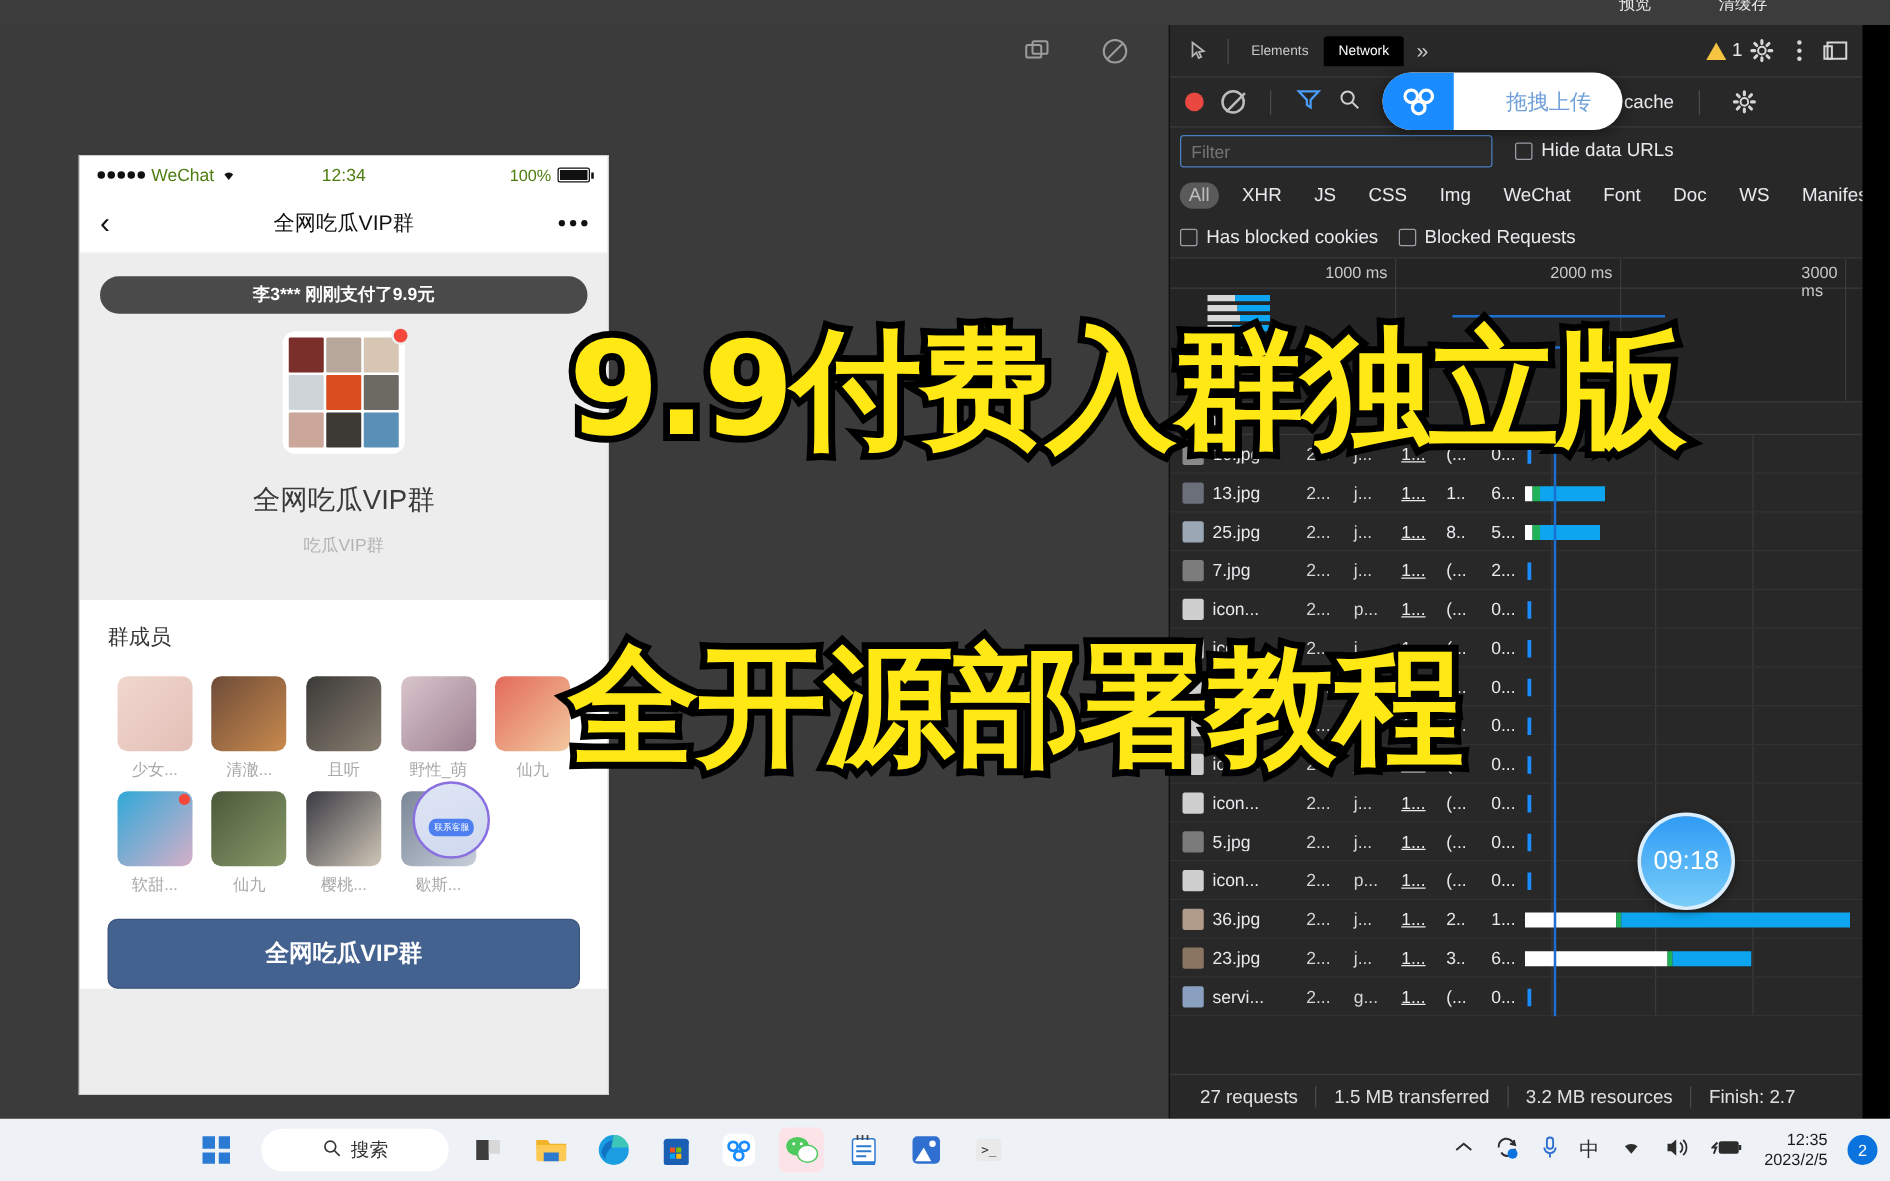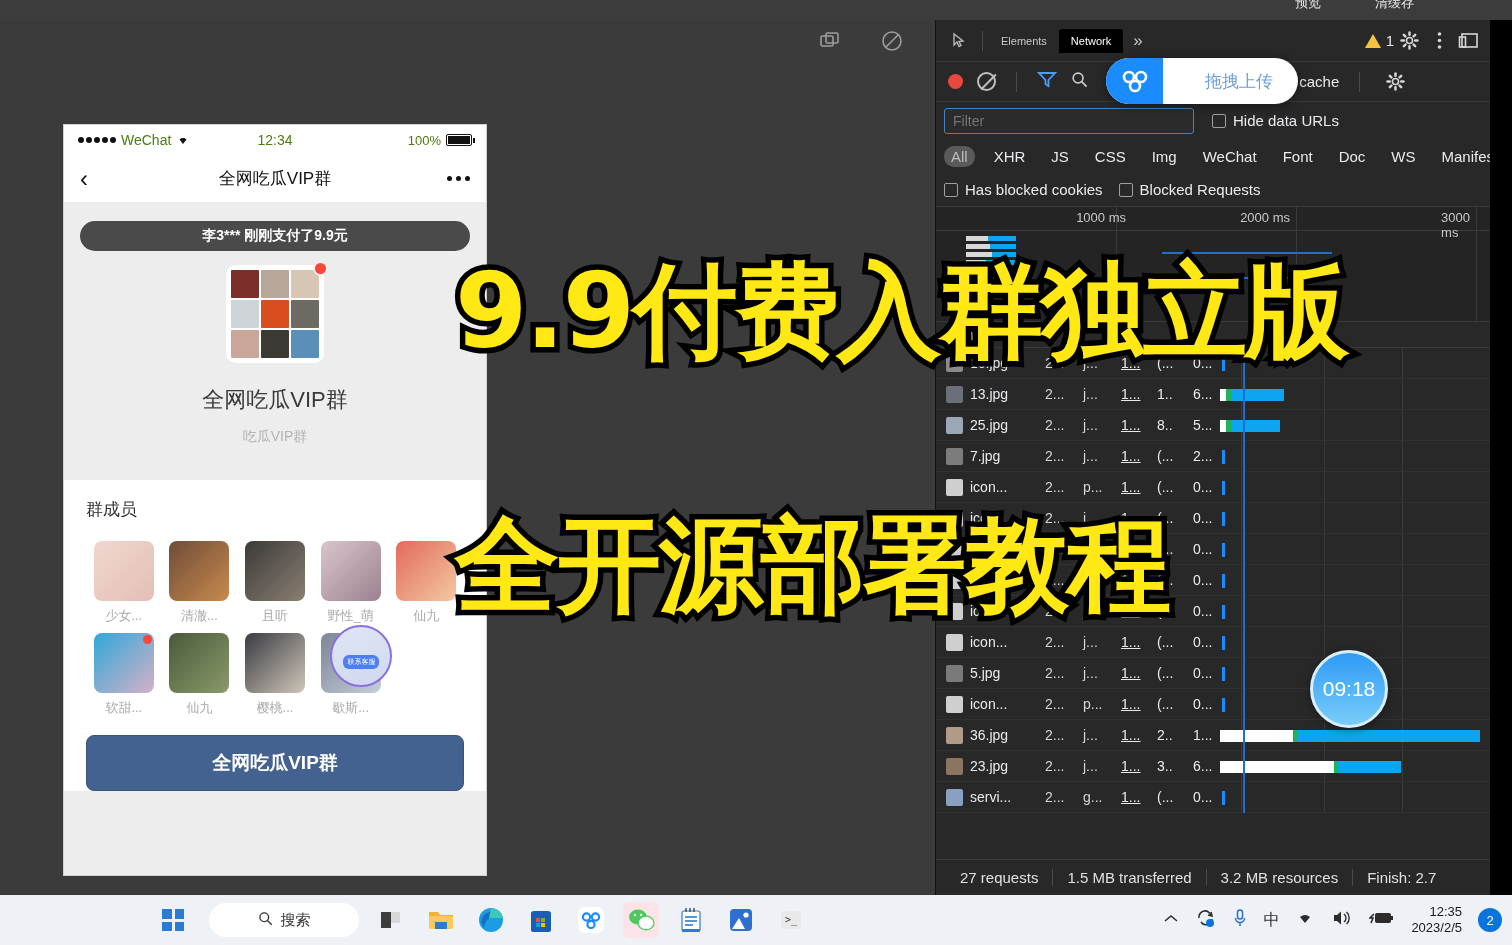--- a/index.html
+++ b/index.html
@@ -510,21 +510,21 @@
       <span class="cbox"></span>
       <span>Blocked Requests</span>
     </label>
   </div>
 
   <div id="dt-overview">
     <div class="tickrow">
       <span class="tickline" style="left:180px"></span>
       <span class="tickline" style="left:360px"></span>
       <span class="tickline" style="left:540px"></span>
-      <span class="tick" style="left:196px">1000 ms</span>
+      <span class="tick" style="left:180px">1000 ms</span>
       <span class="tick" style="left:360px">2000 ms</span>
       <span class="tick" style="left:540px">3000 ms</span>
     </div>
     <div>
       <span class="ov-bar" style="left:30px;top:29px;width:22px;background:#d8d8d8"></span>
       <span class="ov-bar" style="left:52px;top:29px;width:28px;background:#0ea5f0"></span>
       <span class="ov-bar" style="left:30px;top:37px;width:24px;background:#d8d8d8"></span>
       <span class="ov-bar" style="left:54px;top:37px;width:26px;background:#0ea5f0"></span>
       <span class="ov-bar" style="left:30px;top:45px;width:26px;background:#d8d8d8"></span>
       <span class="ov-bar" style="left:56px;top:45px;width:24px;background:#0ea5f0"></span>

